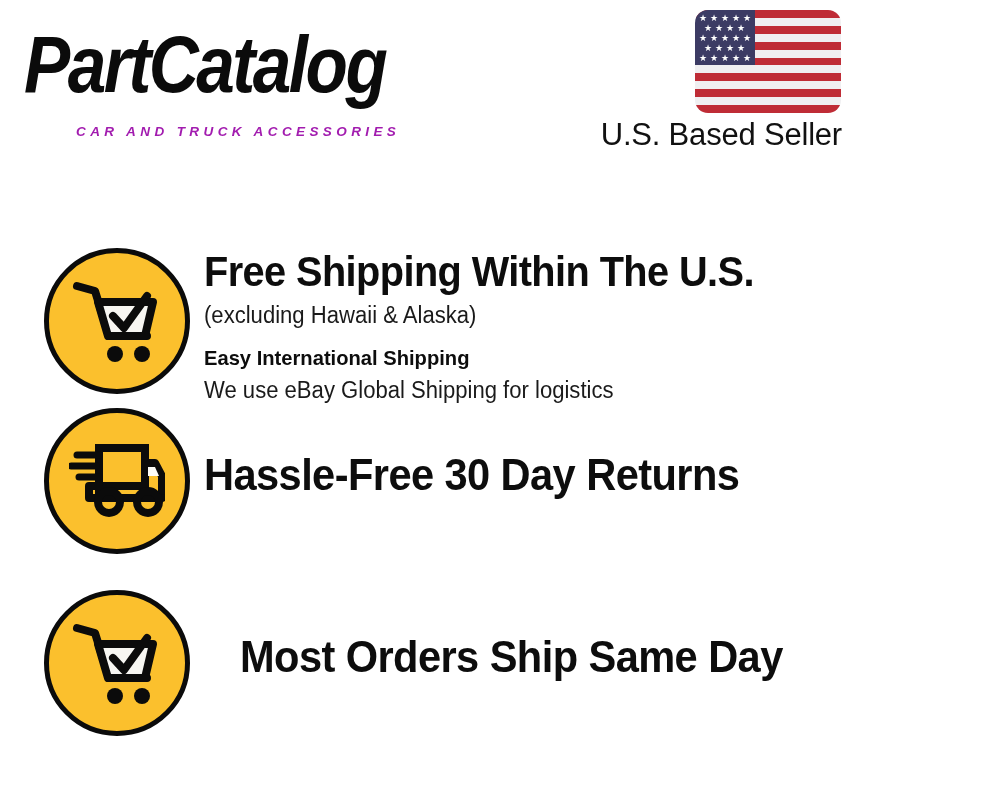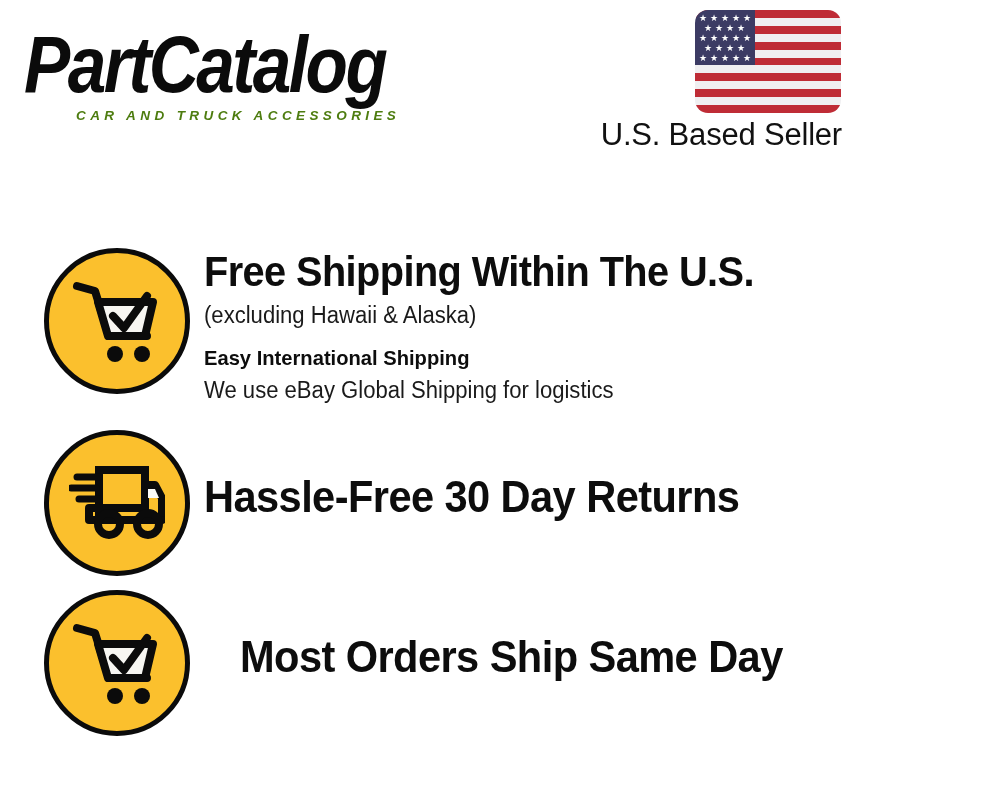--- a/index.html
+++ b/index.html
@@ -36,27 +36,27 @@
     font-style: italic;
     font-size: 68px;
     line-height: 1;
     letter-spacing: -2.5px;
     color: #0b0b0b;
     transform: scaleY(1.18) scaleX(1.02);
     transform-origin: left top;
     white-space: nowrap;
   }
   .logo-tagline {
-    margin-top: 16px;
+    margin-top: 32px;
     font-family: "Liberation Sans", sans-serif;
     font-weight: bold;
     font-style: italic;
     font-size: 13.5px;
     letter-spacing: 4.4px;
-    color: #4d7c0f;
+    color: #a21caf;
     white-space: nowrap;
     padding-left: 52px;
   }
 
   .flag-block {
     position: absolute;
     right: 15px;
     top: 10px;
     width: 146px;
     height: 103px;
@@ -113,21 +113,21 @@
     width: 1000px;
   }
   .feature-row {
     position: absolute;
     left: 0;
     width: 1000px;
     display: flex;
     align-items: flex-start;
   }
   .feature-row.row-1 { top: 78px; }
-  .feature-row.row-2 { top: 260px; }
+  .feature-row.row-2 { top: 238px; }
   .feature-row.row-3 { top: 420px; gap: 36px; }
 
   .icon-badge {
     position: relative;
     flex: 0 0 auto;
     width: 146px;
     height: 146px;
     margin-left: 44px;
     border-radius: 50%;
     background: #fbc02d;

